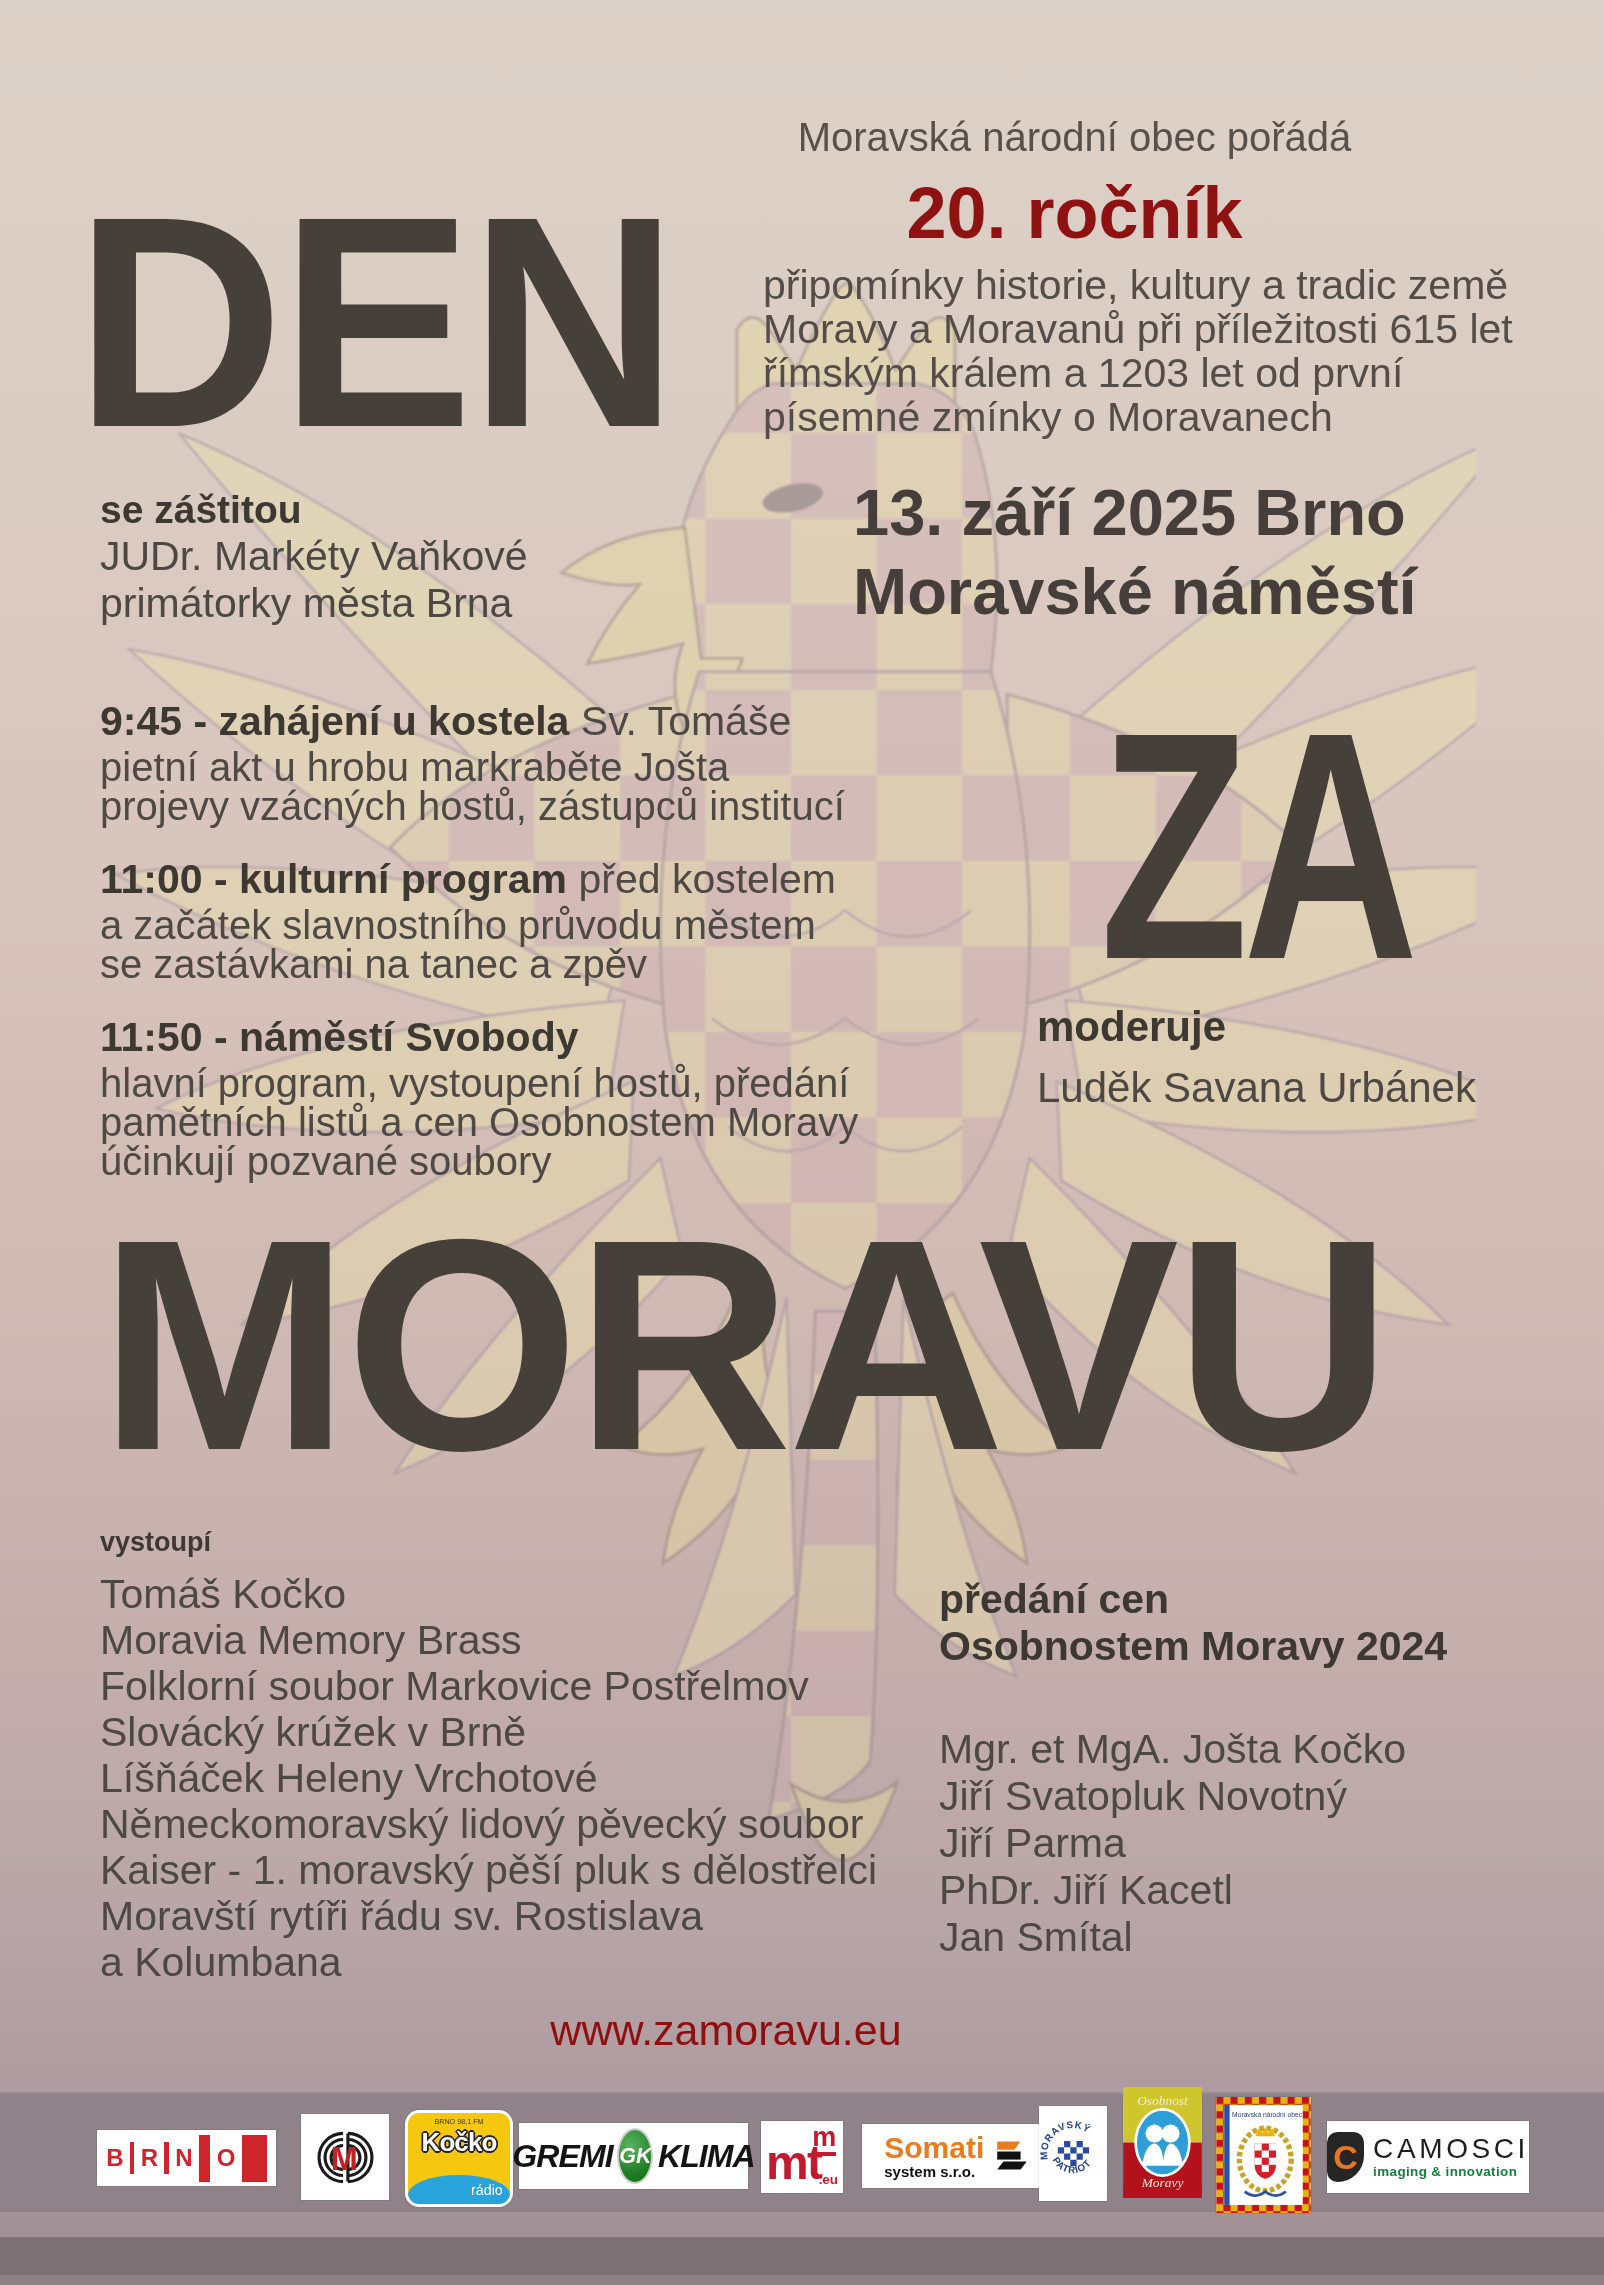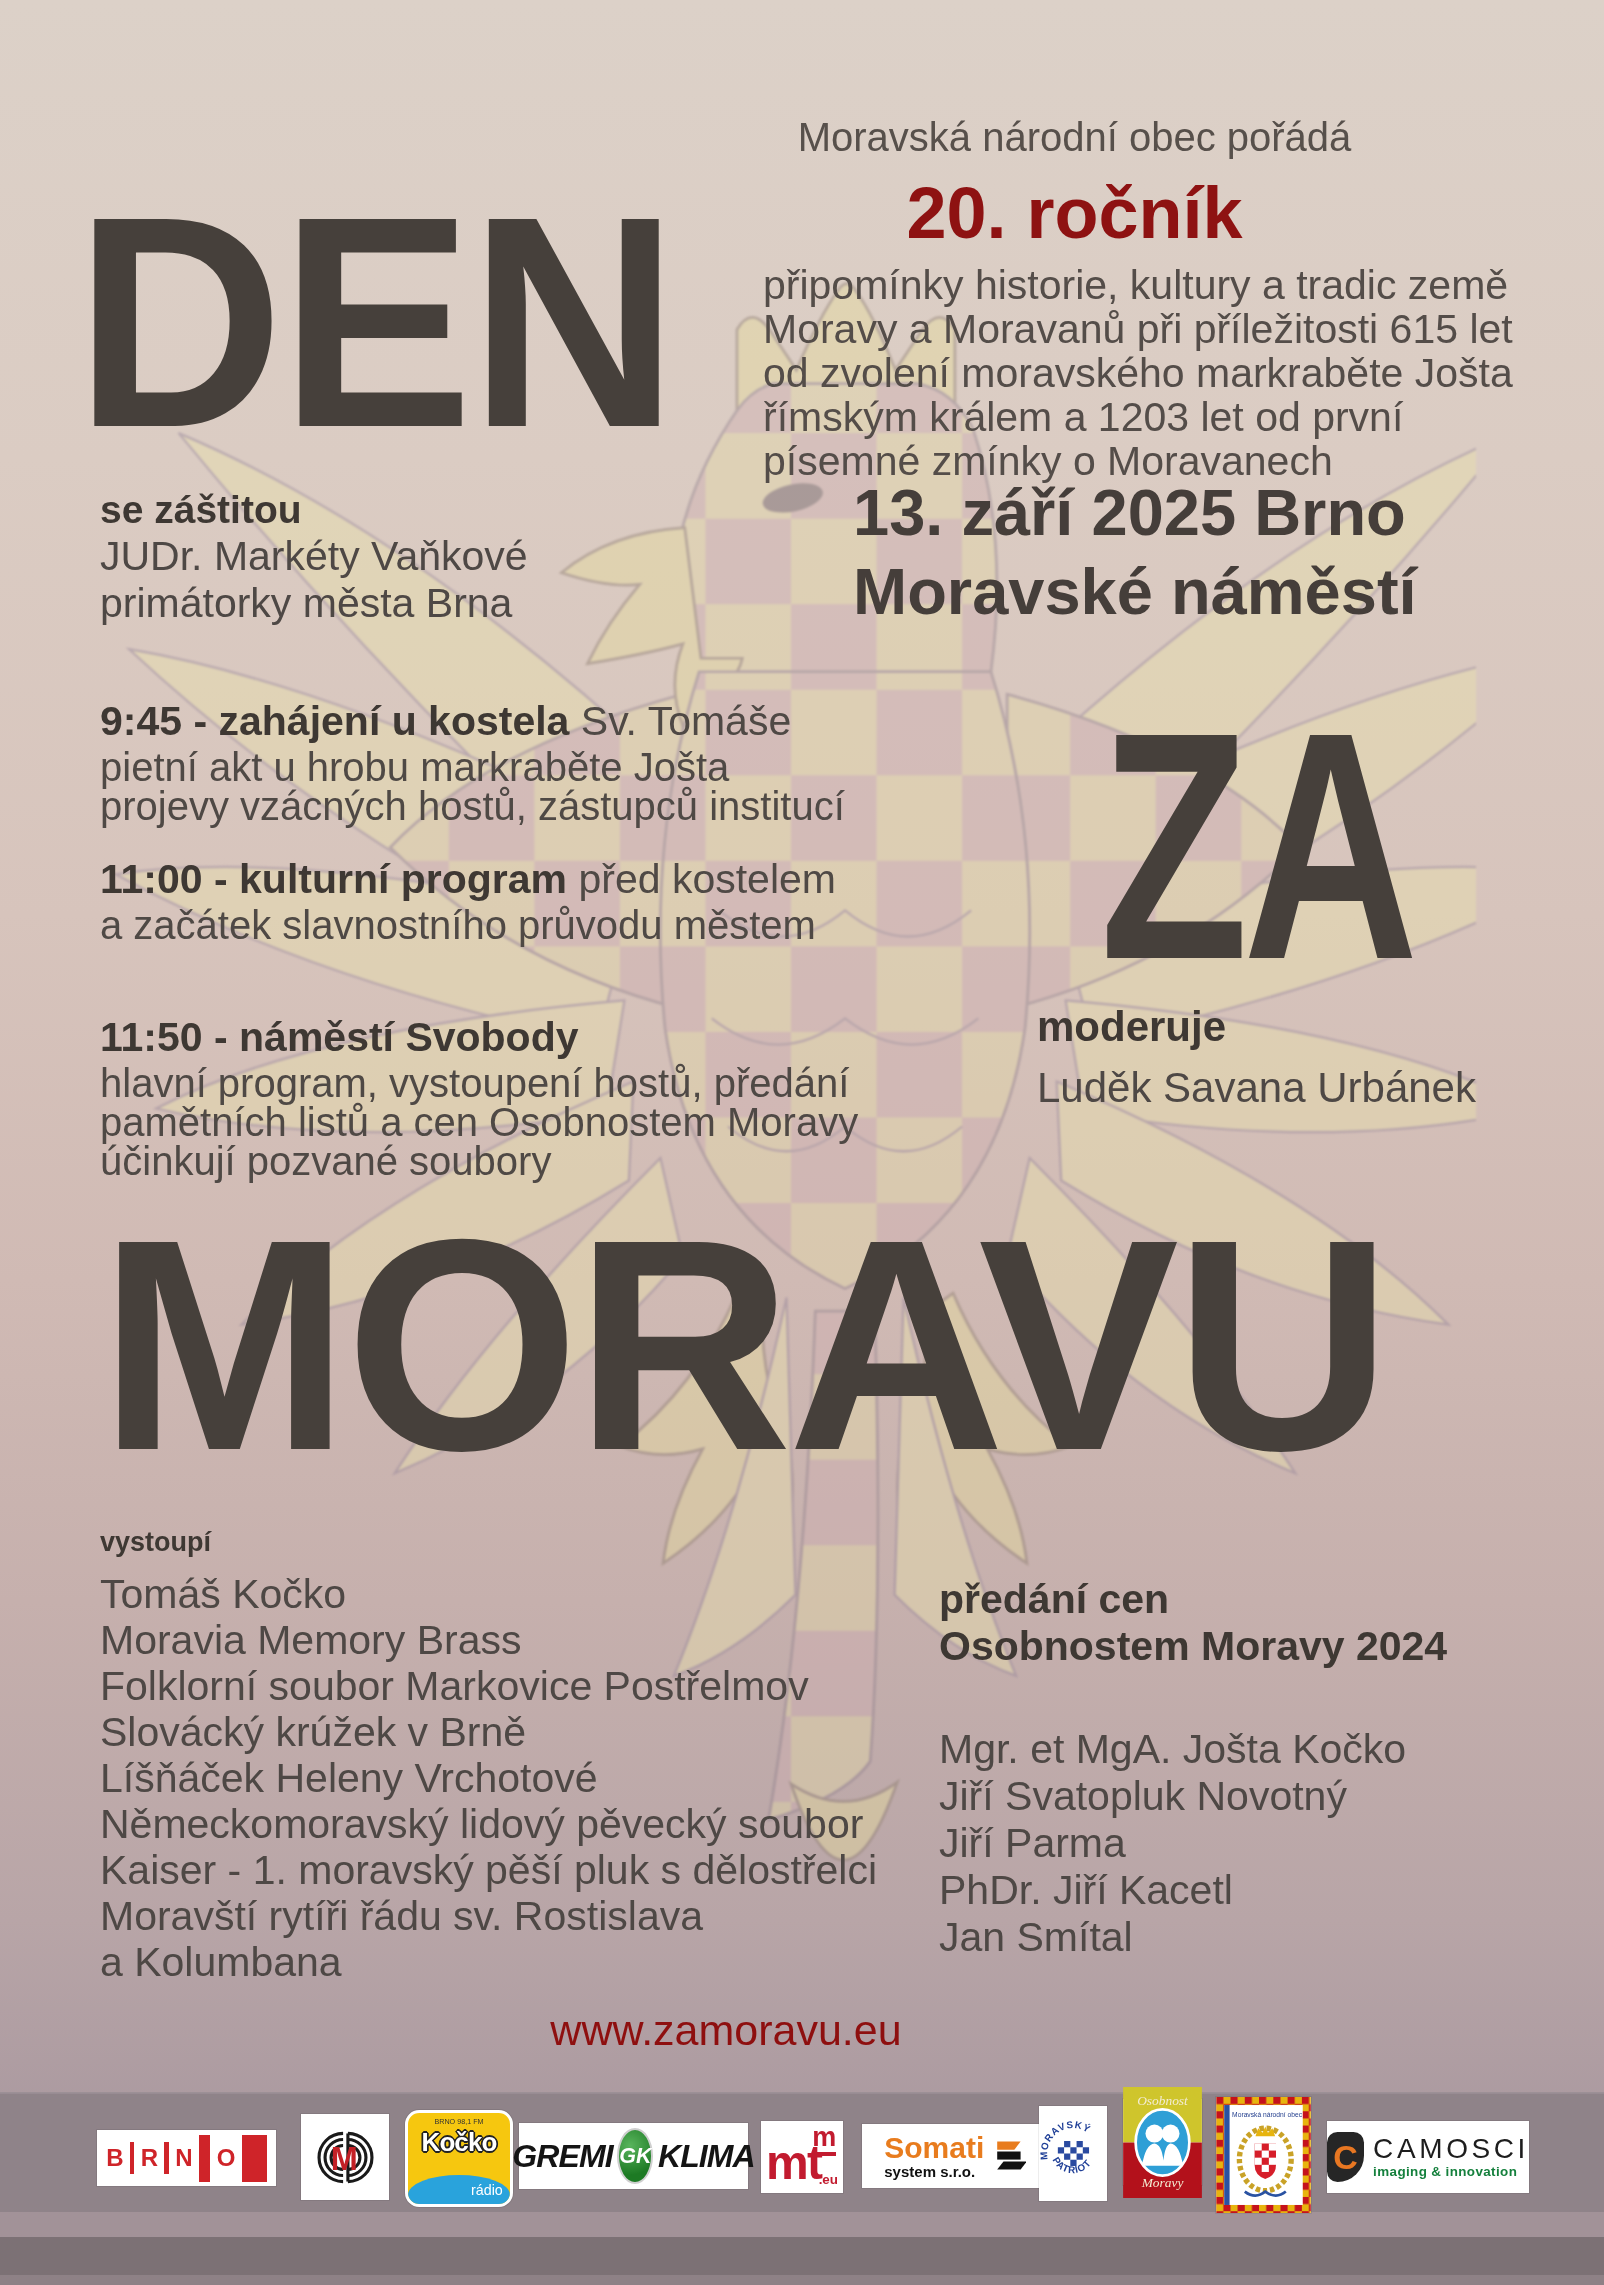--- a/index.html
+++ b/index.html
@@ -123,21 +123,20 @@
     <path class="pf" d="M885,1150 Q940,1400 1010,1570 Q940,1545 875,1480 Z"></path>
     <path class="pc" d="M787,1165 Q775,1500 735,1730 Q820,1705 848,1665 Q862,1480 853,1165 Z"></path>
     <path class="py" d="M760,1690 Q818,1860 878,1688 Q820,1730 760,1690 Z"></path>
   </svg>
 
   <div class="abs organizer">Moravská národní obec pořádá</div>
   <div class="abs edition">20. ročník</div>
   <div class="abs intro">
     <div>připomínky historie, kultury a tradic země</div>
     <div>Moravy a Moravanů při příležitosti 615 let</div>
-    <div>od zvolení moravského markraběte Jošta</div>
     <div>římským králem a 1203 let od první</div>
     <div>písemné zmínky o Moravanech</div>
   </div>
 
   <div class="abs bigword word-den">DEN</div>
   <div class="abs bigword word-za">ZA</div>
   <div class="abs bigword word-moravu">MORAVU</div>
 
   <div class="abs patronage">
     <div class="blabel">se záštitou</div>
@@ -151,20 +150,21 @@
   </div>
 
   <div class="abs sched s1">
     <div class="shead"><b>9:45 - zahájení u kostela</b><span>  Sv. Tomáše</span></div>
     <div>pietní akt u hrobu markraběte Jošta</div>
     <div>projevy vzácných hostů, zástupců institucí</div>
   </div>
   <div class="abs sched s2">
     <div class="shead"><b>11:00 - kulturní program</b><span> před kostelem</span></div>
     <div>a začátek slavnostního průvodu městem</div>
+    <div>se zastávkami na tanec a zpěv</div>
   </div>
   <div class="abs sched s3">
     <div class="shead"><b>11:50 - náměstí Svobody</b><span></span></div>
     <div>hlavní program, vystoupení hostů, předání</div>
     <div>pamětních listů a cen Osobnostem Moravy</div>
     <div>účinkují pozvané soubory</div>
   </div>
 
   <div class="abs modblock">
     <div class="blabel">moderuje</div>

